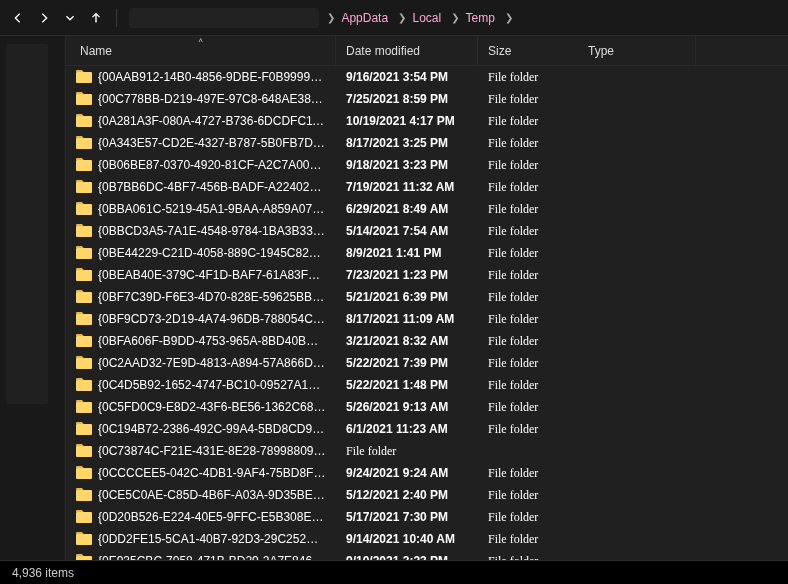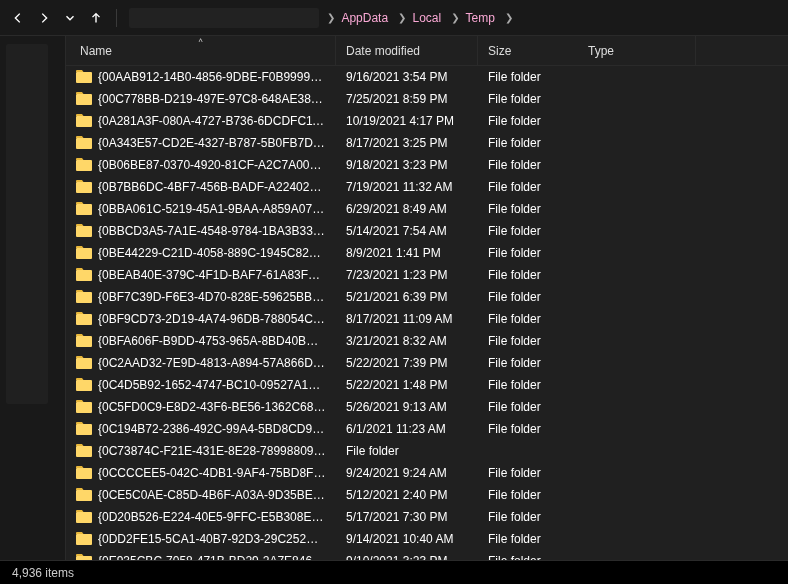--- a/index.html
+++ b/index.html
@@ -121,22 +121,22 @@
     overflow: hidden;
   }
   .row {
     display: flex;
     height: 22px;
     align-items: center;
     color: #fff;
   }
   .cell { padding: 0 10px; white-space: nowrap; overflow: hidden; text-overflow: ellipsis; }
   .cell-name { width: 270px; display: flex; align-items: center; padding-left: 10px; }
-  .cell-date { width: 142px; }
-  .cell-type { width: 118px; }
+  .cell-date { width: 142px; font-weight: bold; }
+  .cell-type { width: 118px; font-family: Liberation Serif, serif; }
   .cell-size { width: 100px; text-align: right; }
   .folder-icon {
     width: 16px;
     height: 14px;
     margin-right: 6px;
     flex-shrink: 0;
   }
   .folder-icon svg { display: block; }
   .fname { overflow: hidden; text-overflow: ellipsis; white-space: nowrap; flex: 1; }
   

